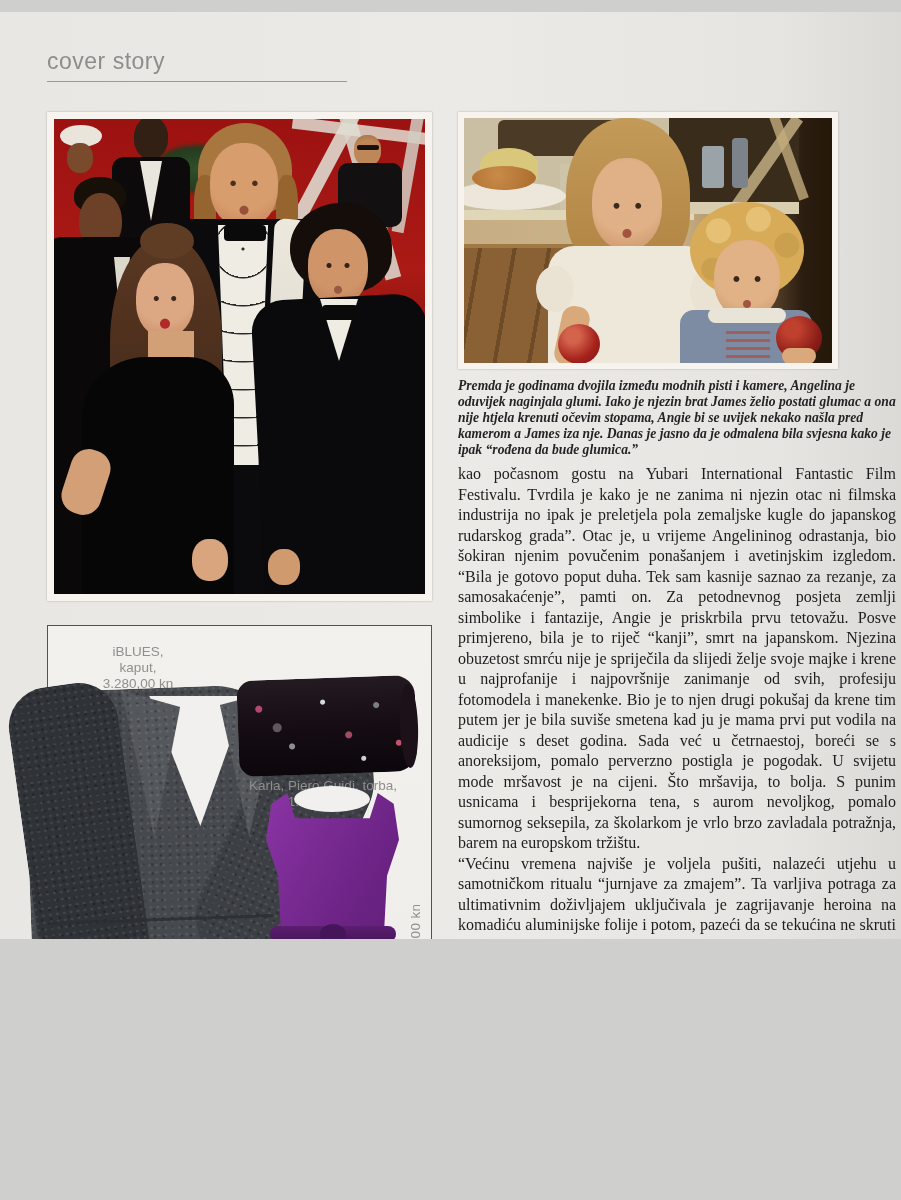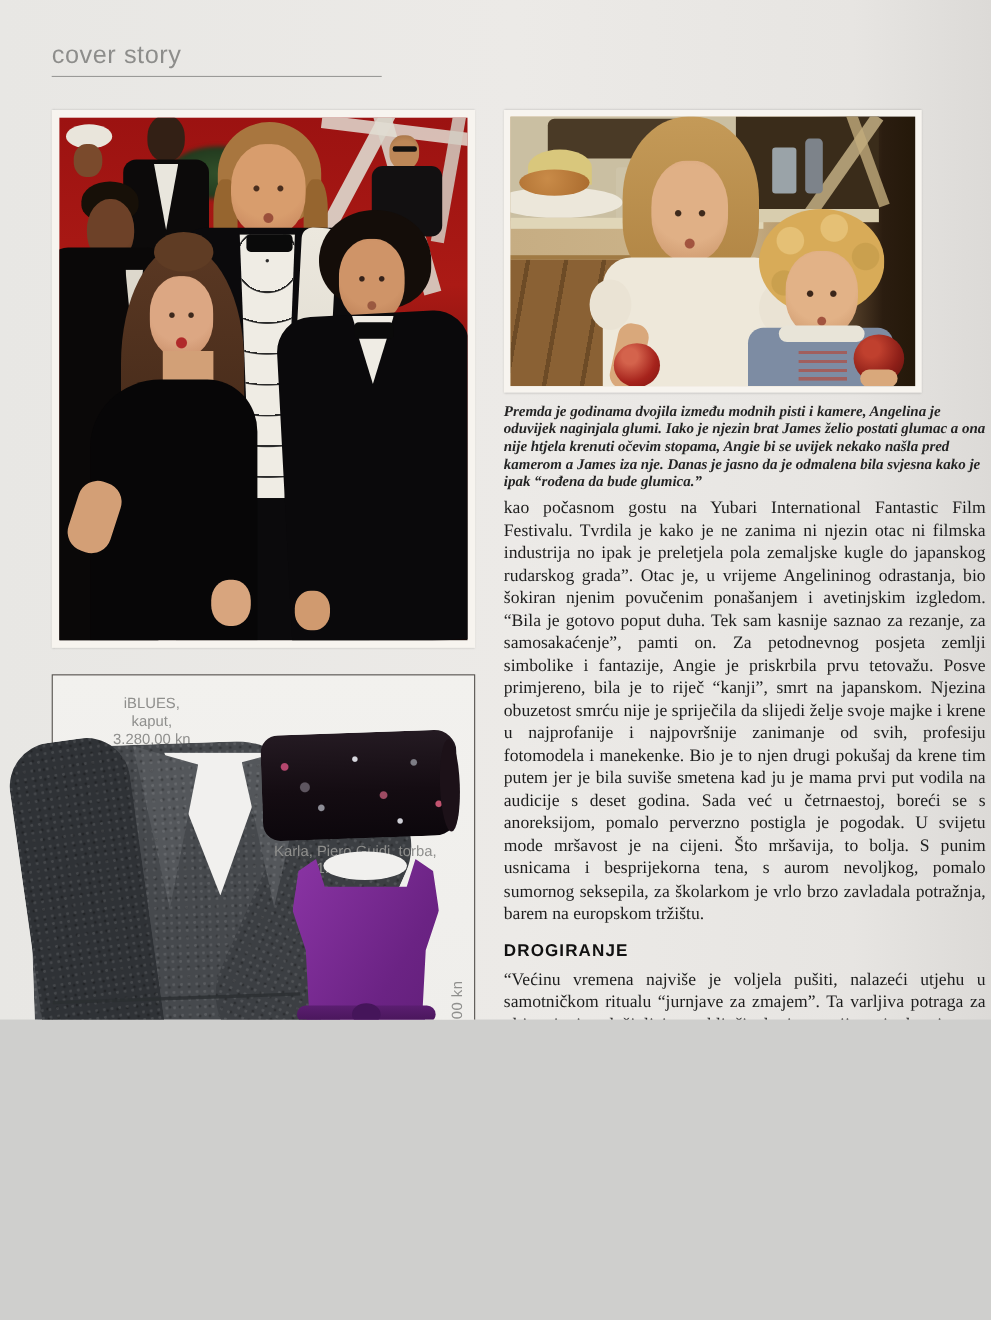--- a/index.html
+++ b/index.html
@@ -1,16 +1,16 @@
 <!DOCTYPE html>
 <html><head>
 <meta charset="utf-8">
 <style>
   html,body{margin:0;padding:0;background:#cfcfcd;}
-  .page{position:relative;width:901px;height:927px;margin:0 auto;overflow:hidden;
+  .page{position:relative;width:901px;height:927px;margin:12px auto;overflow:hidden;
         background:linear-gradient(90deg,#e8e7e4 0%,#eceae7 52%,#e7e5e2 86%,#dcdad7 100%);
         font-family:"Liberation Sans",sans-serif;}
   .abs{position:absolute;}
 
   
   .cover-story{left:47px;top:36px;width:300px;font-size:23px;color:#8d8d8b;letter-spacing:.5px;
                border-bottom:1px solid #9a9a98;padding-bottom:6px;}
 
   
   .photo{background:#f7f4ef;box-shadow:0 0 2px rgba(0,0,0,.25);}
@@ -169,21 +169,20 @@
       <div class="s" style="left:262px;top:210px;width:44px;height:30px;background:repeating-linear-gradient(0deg,#b8412f 0 3px,transparent 3px 8px);opacity:.6;"></div>
       <div class="s" style="left:312px;top:198px;width:46px;height:44px;background:radial-gradient(circle at 35% 30%,#c0402e 18%,#8e1f18 60%,#5f110c 100%);border-radius:50%;"></div>
       <div class="s" style="left:318px;top:230px;width:34px;height:16px;background:#d9a87b;border-radius:8px;"></div>
     </div>
   </div>
 
   <div class="abs caption">Premda je godinama dvojila između modnih pisti i kamere, Angelina je oduvijek naginjala glumi. Iako je njezin brat James želio postati glumac a ona nije htjela krenuti očevim stopama, Angie bi se uvijek nekako našla pred kamerom a James iza nje. Danas je jasno da je odmalena bila svjesna kako je ipak “rođena da bude glumica.”</div>
 
   <div class="abs article">
     <p>kao počasnom gostu na Yubari International Fantastic Film Festivalu. Tvrdila je kako je ne zanima ni njezin otac ni filmska industrija no ipak je preletjela pola zemaljske kugle do japanskog rudarskog grada”. Otac je, u vrijeme Angelininog odrastanja, bio šokiran njenim povučenim ponašanjem i avetinjskim izgledom. “Bila je gotovo poput duha. Tek sam kasnije saznao za rezanje, za samosakaćenje”, pamti on. Za petodnevnog posjeta zemlji simbolike i fantazije, Angie je priskrbila prvu tetovažu. Posve primjereno, bila je to riječ “kanji”, smrt na japanskom. Njezina obuzetost smrću nije je spriječila da slijedi želje svoje majke i krene u najprofanije i najpovršnije zanimanje od svih, profesiju fotomodela i manekenke. Bio je to njen drugi pokušaj da krene tim putem jer je bila suviše smetena kad ju je mama prvi put vodila na audicije s deset godina. Sada već u četrnaestoj, boreći se s anoreksijom, pomalo perverzno postigla je pogodak. U svijetu mode mršavost je na cijeni. Što mršavija, to bolja. S punim usnicama i besprijekorna tena, s aurom nevoljkog, pomalo sumornog seksepila, za školarkom je vrlo brzo zavladala potražnja, barem na europskom tržištu.</p>
-    <h3>DROGIRANJE</h3>
     <p>“Većinu vremena najviše je voljela pušiti, nalazeći utjehu u samotničkom ritualu “jurnjave za zmajem”. Ta varljiva potraga za ultimativnim doživljajem uključivala je zagrijavanje heroina na komadiću aluminijske folije i potom, pazeći da se tekućina ne skruti u neupotrebljivu masu, udisanja isparavanja kroz drugi komadić aluminija smotan u tuljac. To njezino ponašanje izazvalo je priličan alarm na setu kod producentove žene, koja je bila i Angelinina vozačica, dovoljan da nazove bliske prijatelje i mamu. Marchelinina reakcija je bila tipična. Pasivna kao i uvijek, rekla je da ne treba ništa poduzimati, objašnjavajući da je Angelina sa 21 godinom odrasla osoba, sama odgovorna za svoje ponašanje. Za vrijeme ručka majka ju je ipak primila za ruku i svojim mekim eteričnim načinom oprezno upitala: “Angie, reci mi istinu. Da li se drogiraš?” Angie ju je pogledala u oči i odgovorila “ne, mama, ne”, i nastavila jesti veliki hamburger i krumpiriće do kraja, da bi pokazala svojoj mami da ima dobar apetit.</p>
   </div>
 
   <div class="abs style-box">
     <div class="abs plabel pre" style="left:6px;top:18px;width:168px;">iBLUES,
 kaput,
 3.280,00 kn
 -30%</div>
 
     <div class="abs fabric" style="left:-18px;top:62px;width:260px;height:405px;background-color:#46494d;border-radius:36px 70px 46px 46px;transform:rotate(-2deg);"></div>

